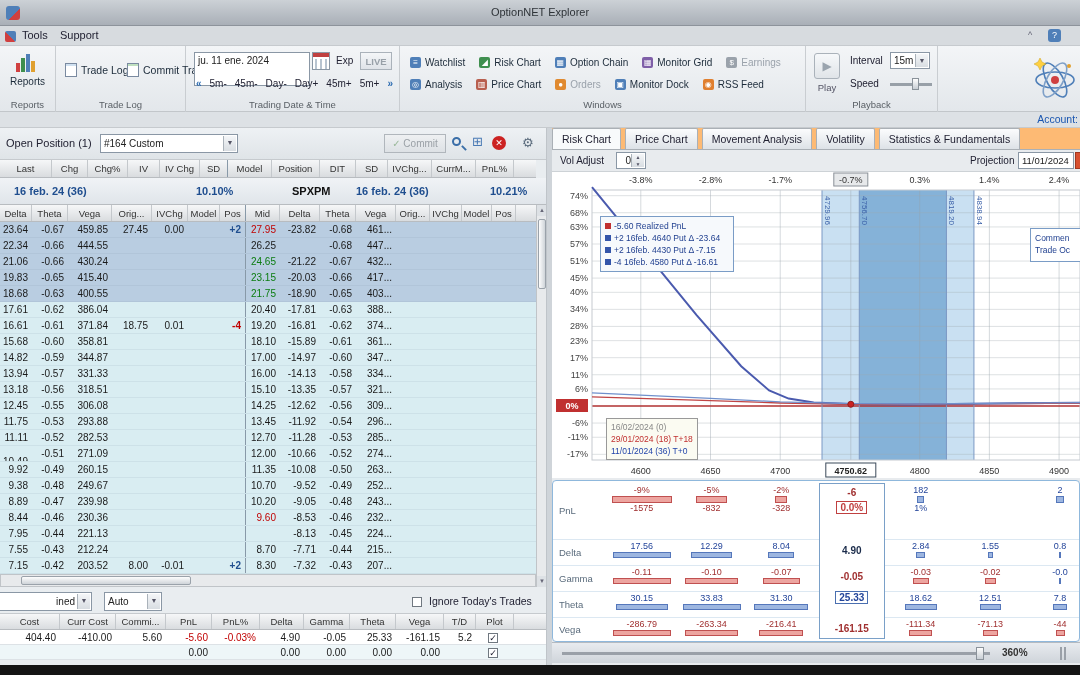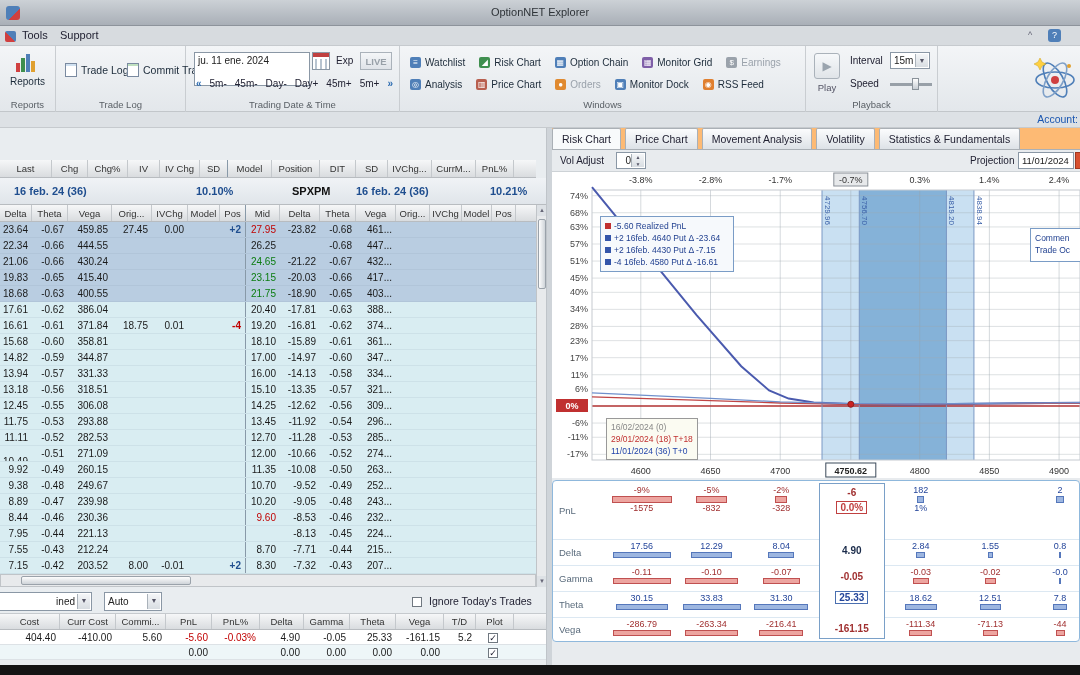--- a/index.html
+++ b/index.html
@@ -222,20 +222,36 @@
       <circle cx="37" cy="16" r="2" fill="#e0a030"></circle>
       <path d="M8 8 l2 4 4 2 -4 2 -2 4 -2 -4 -4 -2 4 -2 z" fill="#ffd040" stroke="#c8a020" stroke-width="0.5"></path>
     </svg>
   </div>
 
   <div id="accountbar" class="abs">
     <div id="accounttext" class="abs">Account:</div>
   </div>
 
   <div id="leftpanel" class="abs">
+    <div id="posbar" class="abs">
+      <div class="abs" style="left:6px;top:9px;font-size:11px;color:#223;">Open Position (1)</div>
+      <div class="input abs" style="left:100px;top:6px;width:138px;height:19px;line-height:17px;">
+        <span>#164 Custom</span>
+        <span class="selectarrow">▼</span>
+      </div>
+      <div class="abs" style="left:384px;top:6px;width:62px;height:19px;border:1px solid #b0b6bc;background:linear-gradient(#eef0f2,#dde1e5);color:#9aa0a6;font-size:10px;text-align:center;line-height:17px;">
+        <span style="color:#9ab89a;">✓</span> <span>Commit</span>
+      </div>
+      <div class="abs" style="left:452px;top:9px;width:9px;height:9px;border:2px solid #3a6ea8;border-radius:50%;">
+        <div style="position:absolute;left:7px;top:8px;width:6px;height:2px;background:#3a6ea8;transform:rotate(45deg);"></div>
+      </div>
+      <div class="abs" style="left:472px;top:6px;font-size:13px;color:#4a7ab5;">⊞</div>
+      <div class="abs" style="left:492px;top:8px;width:14px;height:14px;border-radius:50%;background:#cc2222;color:#fff;font-size:9px;text-align:center;line-height:14px;">✕</div>
+      <div class="abs" style="left:522px;top:7px;font-size:13px;color:#5a6b7c;">⚙</div>
+    </div>
     <div id="h1" class="hrow abs" style="left:0;top:32px;width:536px;height:18px;">
         <div class="hcell" style="width: 52px; line-height: 18px;">Last</div>
         <div class="hcell" style="width: 36px; line-height: 18px;">Chg</div>
         <div class="hcell" style="width: 40px; line-height: 18px;">Chg%</div>
         <div class="hcell" style="width: 32px; line-height: 18px;">IV</div>
         <div class="hcell" style="width: 40px; line-height: 18px;">IV Chg</div>
         <div class="hcell blocksep" style="width: 28px; line-height: 18px;">SD</div>
         <div class="hcell" style="width: 44px; line-height: 18px;">Model</div>
         <div class="hcell" style="width: 48px; line-height: 18px;">Position</div>
         <div class="hcell" style="width: 36px; line-height: 18px;">DIT</div>
@@ -919,16 +935,22 @@
         <div class="gcur" style="left: 265.807px;">
           <div class="gcv gneg" style="top: 3px;">-6</div>
           <div class="gcv" style="top: 17px;"><span class="boxred">0.0%</span></div>
           <div class="gcv gpos" style="top: 61px; color: rgb(26, 43, 74);">4.90</div>
           <div class="gcv gneg" style="top: 87px;">-0.05</div>
           <div class="gcv" style="top: 107px;"><span class="boxblue">25.33</span></div>
           <div class="gcv gneg" style="top: 139px;">-161.15</div>
         </div>
       </div>
 
+    <div id="zoombar" class="abs">
+      <div class="abs" style="left:10px;top:9px;width:428px;height:3px;background:#9aa0a8;"></div>
+      <div class="abs" style="left:424px;top:4px;width:8px;height:13px;background:linear-gradient(#fdfdfd,#c8ced4);border:1px solid #8a929a;"></div>
+      <div class="abs" style="left:450px;top:4px;font-size:10px;font-weight:bold;color:#333;">360%</div>
+      <div class="abs" style="left:508px;top:4px;width:2px;height:13px;background:#9aa0a8;box-shadow:4px 0 0 #9aa0a8;"></div>
+    </div>
   </div>
 
   <div id="bottombar" class="abs"></div>
 </div>
 
 </body></html>

